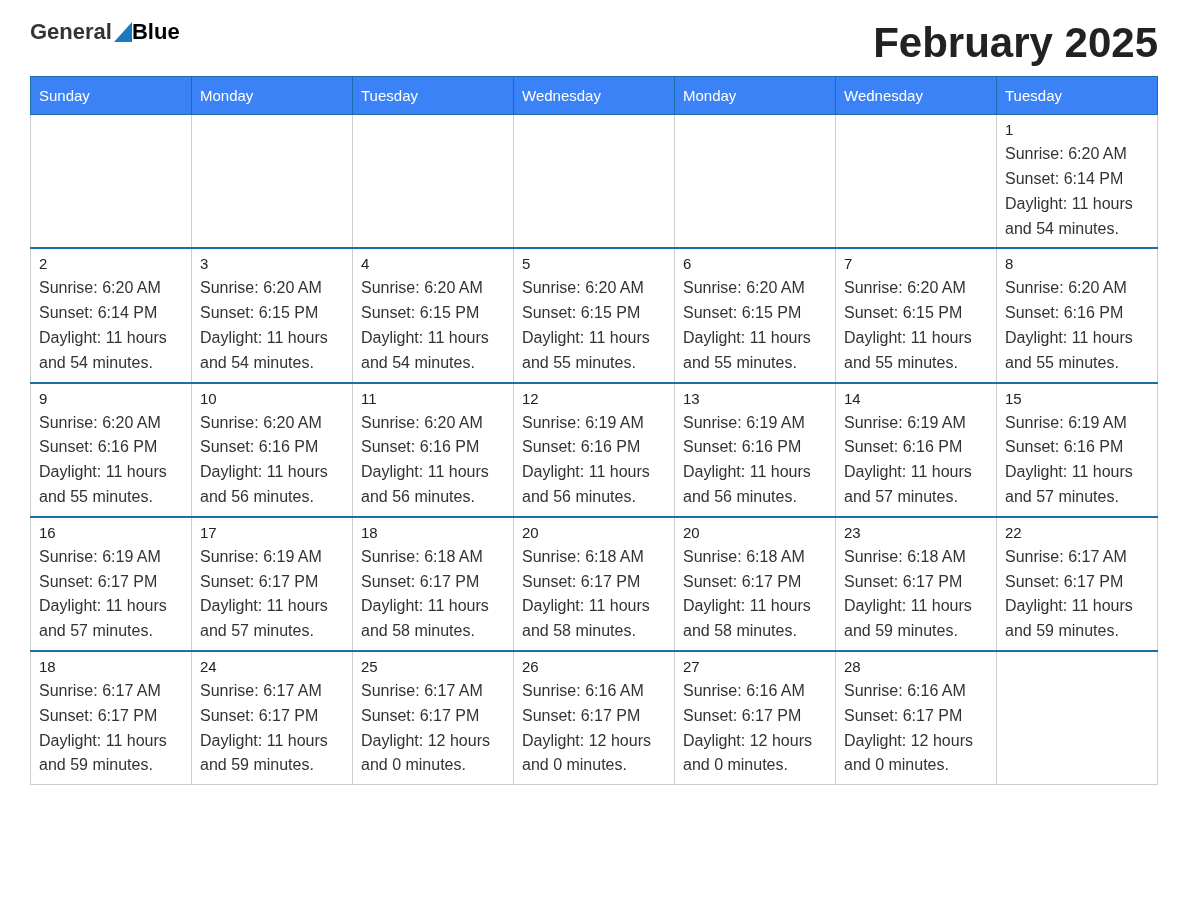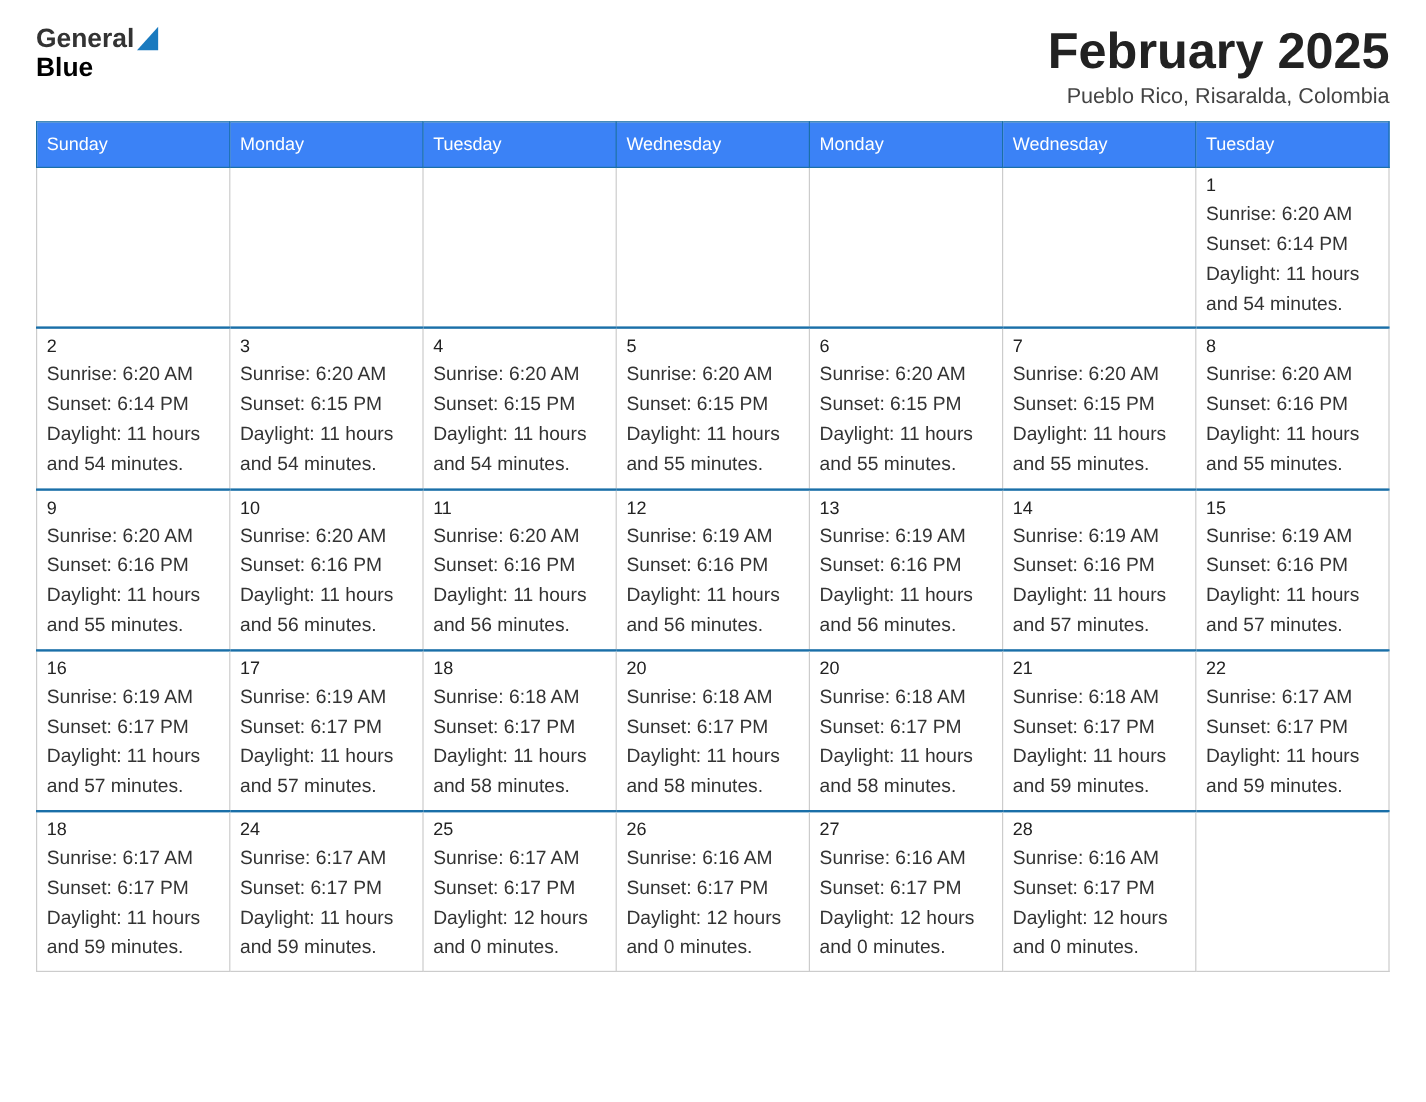--- a/index.html
+++ b/index.html
@@ -24,21 +24,20 @@
       font-size: 22px;
       font-weight: bold;
       color: #333;
     }
     .logo-text-blue {
       font-size: 22px;
       font-weight: bold;
       color: #000000;
     }
     .title-section {
-      text-align: right;
     }
     .month-title {
       font-size: 42px;
       font-weight: bold;
       color: #222;
       line-height: 1.1;
     }
     .subtitle {
       font-size: 18px;
       color: #444;
@@ -88,35 +87,34 @@
     }
     .row-divider td {
       border-top: 2px solid #1a6fa8;
     }
   </style>
 </head>
 <body>
 
 <div class="header">
   <div class="logo">
-    <div style="display:flex; flex-direction:column; line-height:1.1;">
+    <div style="display:flex; flex-direction:row; line-height:1.1;">
       <div style="display:flex; align-items:center;">
         <span class="logo-text-general">General</span>
         <svg width="18" height="20" viewBox="0 0 18 20" style="margin-left:2px; margin-top:0px;">
           <polygon points="0,20 18,20 18,0" fill="#1a7abf"></polygon>
         </svg>
       </div>
       <div>
         <span class="logo-text-blue">Blue</span>
       </div>
     </div>
   </div>
   <div class="title-section">
     <div class="month-title">February 2025</div>
-    <div class="subtitle">Pueblo Rico, Risaralda, Colombia</div>
   </div>
 </div>
 
 <table class="calendar">
   <thead>
     <tr>
       <th>Sunday</th>
       <th>Monday</th>
       <th>Tuesday</th>
       <th>Wednesday</th>
@@ -273,21 +271,21 @@
 and 58 minutes.</div>
         </td>
         <td>
           <span class="day-number">20</span>
           <div class="day-info" style="white-space: pre-line;">Sunrise: 6:18 AM
 Sunset: 6:17 PM
 Daylight: 11 hours
 and 58 minutes.</div>
         </td>
         <td>
-          <span class="day-number">21</span>
+          <span class="day-number">23</span>
           <div class="day-info" style="white-space: pre-line;">Sunrise: 6:18 AM
 Sunset: 6:17 PM
 Daylight: 11 hours
 and 59 minutes.</div>
         </td>
         <td>
           <span class="day-number">22</span>
           <div class="day-info" style="white-space: pre-line;">Sunrise: 6:17 AM
 Sunset: 6:17 PM
 Daylight: 11 hours

